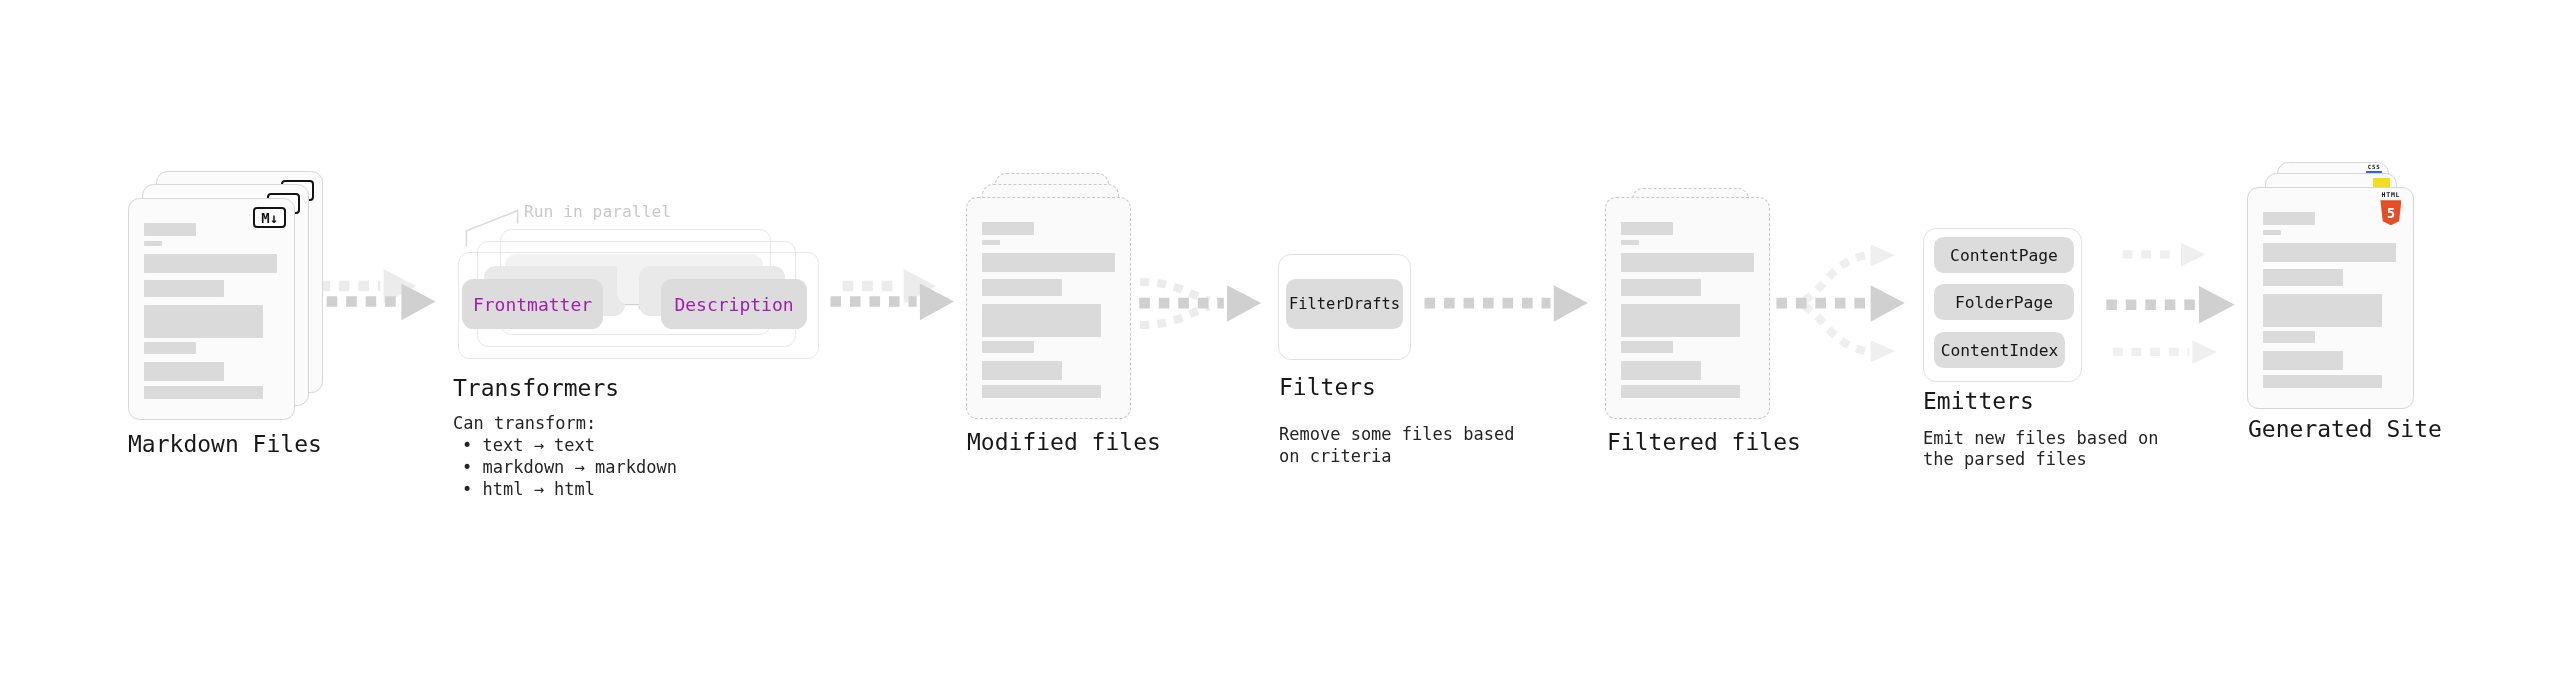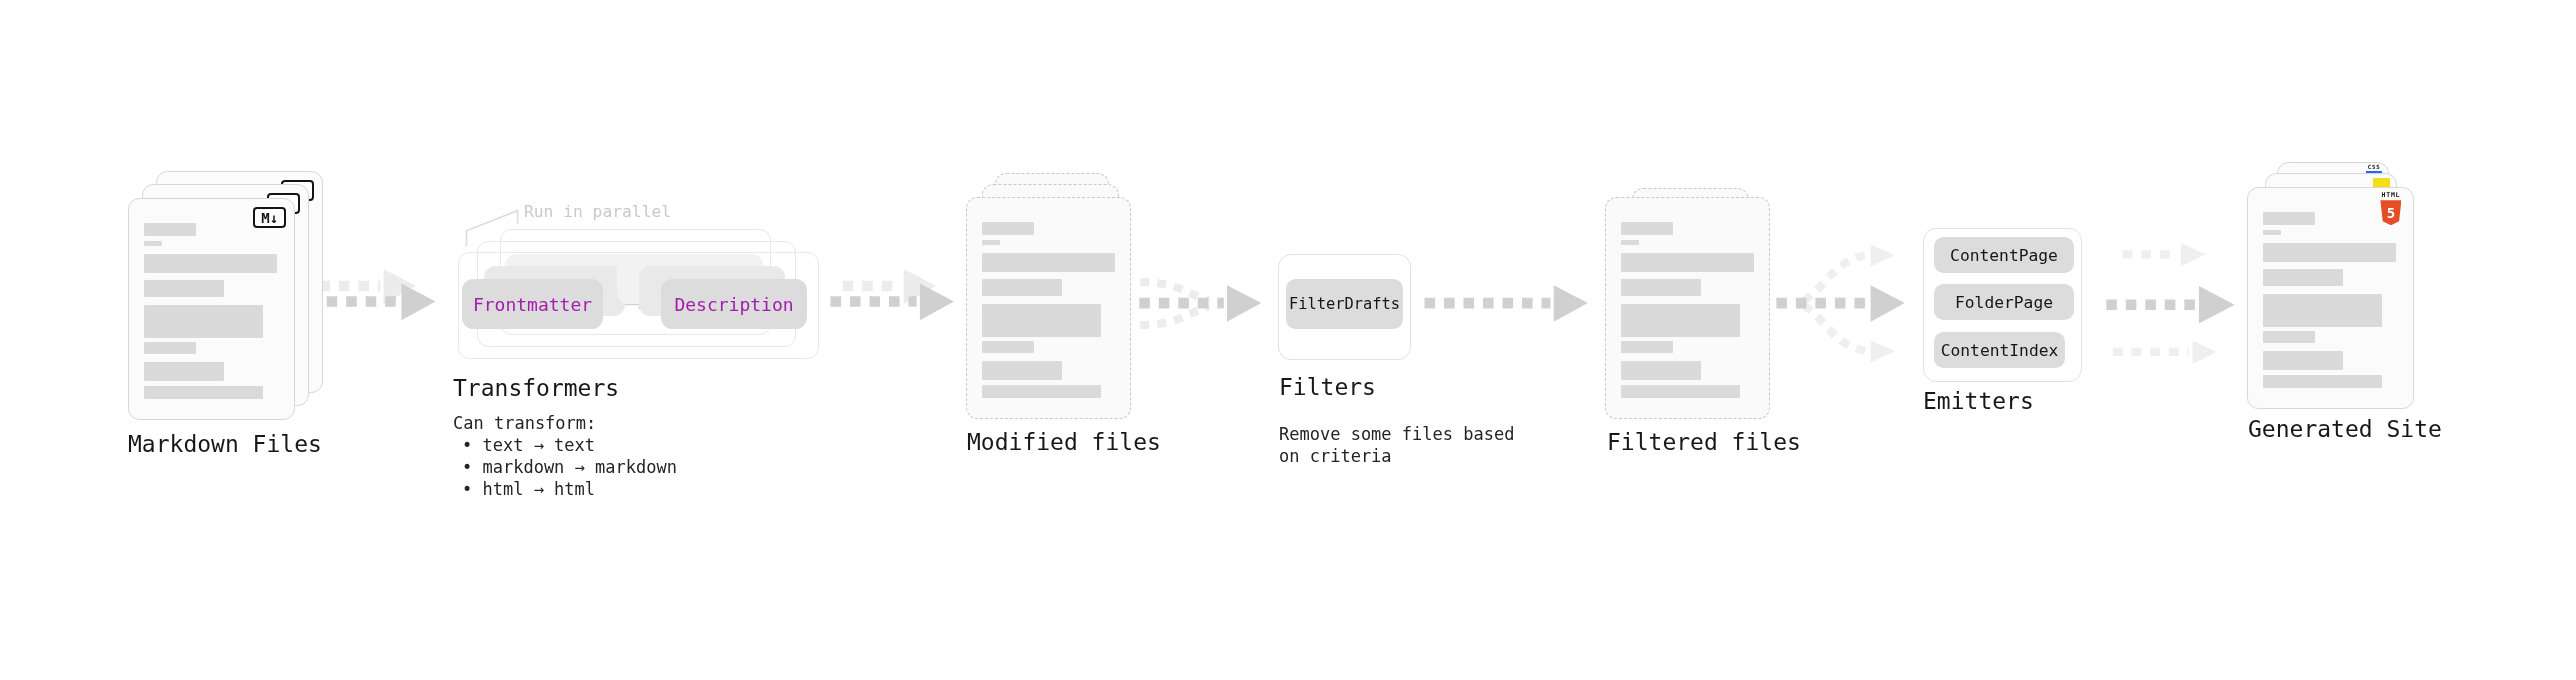--- a/index.html
+++ b/index.html
@@ -188,20 +188,24 @@
         <div class="bar" style="top: 187px; width: 119px; height: 13px;"></div>
       </div>
   </div>
   <div class="title" style="left:1607px;top:429px;">Filtered files</div>
 
   <div class="box" style="left:1923px;top:228px;width:159px;height:154px;"></div>
   <div class="box-pill" style="left:1934px;top:237px;width:140px;height:36px;">ContentPage</div>
   <div class="box-pill" style="left:1934px;top:284px;width:140px;height:36px;">FolderPage</div>
   <div class="box-pill" style="left:1934px;top:332px;width:131px;height:36px;">ContentIndex</div>
   <div class="title" style="left:1923px;top:388px;">Emitters</div>
+  <div class="subtext" style="left:1923px;top:428px;line-height:21px;">
+    <span class="line">Emit new files based on</span>
+    <span class="line">the parsed files</span>
+  </div>
 
   <div>
     <div class="card" style="left:2277px;top:162px;width:112px;">
       <div class="css-badge">
         <span class="word">CSS</span>
         <span class="bar-blue"></span>
       </div>
     </div>
     <div class="card" style="left:2265px;top:173px;width:132px;">
       <div class="js-badge"></div>

